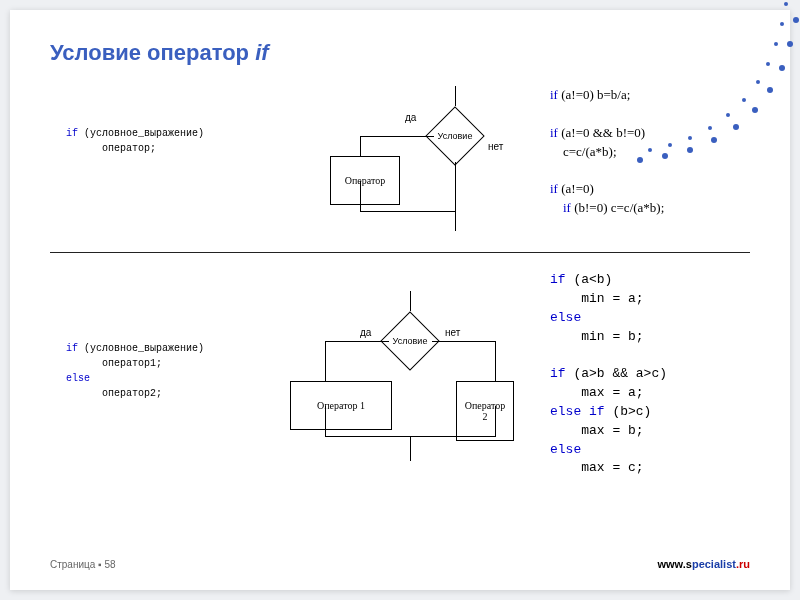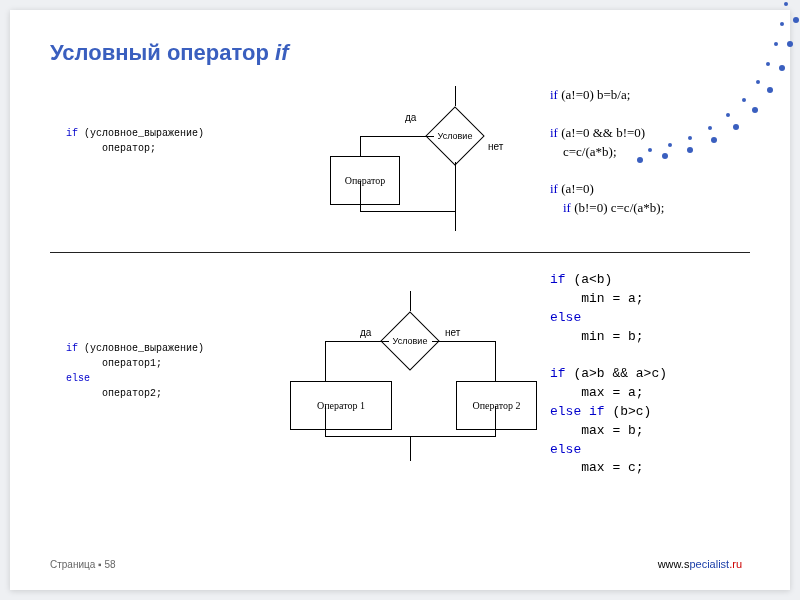--- a/index.html
+++ b/index.html
@@ -120,23 +120,23 @@
     background: #000;
   }
   .footer-left {
     position: absolute;
     bottom: 20px; left: 40px;
     font-size: 10px;
     color: #666;
   }
   .footer-right {
     position: absolute;
-    bottom: 20px; right: 48px;
+    bottom: 20px; right: 40px;
     font-size: 11px;
-    font-weight: normal;
+    font-weight: bold;
   }
   .footer-right .spec { color: #1a3ea8; }
   .footer-right .ru { color: #c00; }
 </style>
 </head>
 <body>
 
 <div class="slide">
 
   <svg class="dots" viewBox="0 0 220 220">
@@ -160,21 +160,21 @@
         <circle cx="145" cy="140" r="3"></circle>
       <circle cx="160" cy="120" r="3"></circle>
         <circle cx="172" cy="98" r="3"></circle>
         <circle cx="180" cy="74" r="3"></circle>
       <circle cx="186" cy="50" r="3"></circle>
         <circle cx="190" cy="26" r="3"></circle>
     </g>
   </svg>
 
   <div class="title">
-    <span>Условный оператор </span><span class="italic">if</span>
+    <span>Условие оператор </span><span class="italic">if</span>
   </div>
 
   <div class="row row1">
 
     <div class="syntax-left"><span class="kw">if</span><span> (условное_выражение)
       оператор;</span></div>
 
     <div class="diagram" style="height:150px;">
 
       <div class="seg" style="left:155px;top:0;width:1px;height:20px;"></div>
@@ -225,21 +225,21 @@
 
       <div class="label" style="left:80px;top:36px;">да</div>
       <div class="seg" style="left:45px;top:50px;width:64px;height:1px;"></div>
       <div class="seg" style="left:45px;top:50px;width:1px;height:40px;"></div>
       <div class="box" style="position:absolute;left:10px;top:90px;width:102px;"><span>Оператор 1</span></div>
       <div class="seg" style="left:45px;top:115px;width:1px;height:30px;"></div>
 
       <div class="label" style="left:165px;top:36px;">нет</div>
       <div class="seg" style="left:152px;top:50px;width:64px;height:1px;"></div>
       <div class="seg" style="left:215px;top:50px;width:1px;height:40px;"></div>
-      <div class="box" style="position:absolute;left:176px;top:90px;width:81px;"><span>Оператор 2</span></div>
+      <div class="box" style="position:absolute;left:176px;top:90px;width:58px;"><span>Оператор 2</span></div>
       <div class="seg" style="left:215px;top:115px;width:1px;height:30px;"></div>
 
       <div class="seg" style="left:45px;top:145px;width:171px;height:1px;"></div>
       <div class="seg" style="left:130px;top:145px;width:1px;height:25px;"></div>
     </div>
 
     <div class="examples-right2 code"><span class="kw">if</span><span> (a&lt;b)
     min = a;</span>
 <span class="kw">else</span><span>
     min = b;</span>

